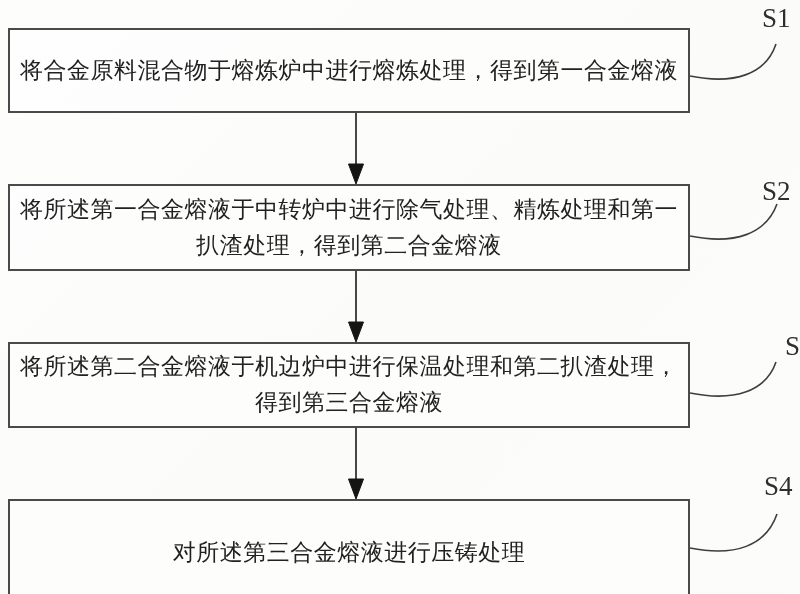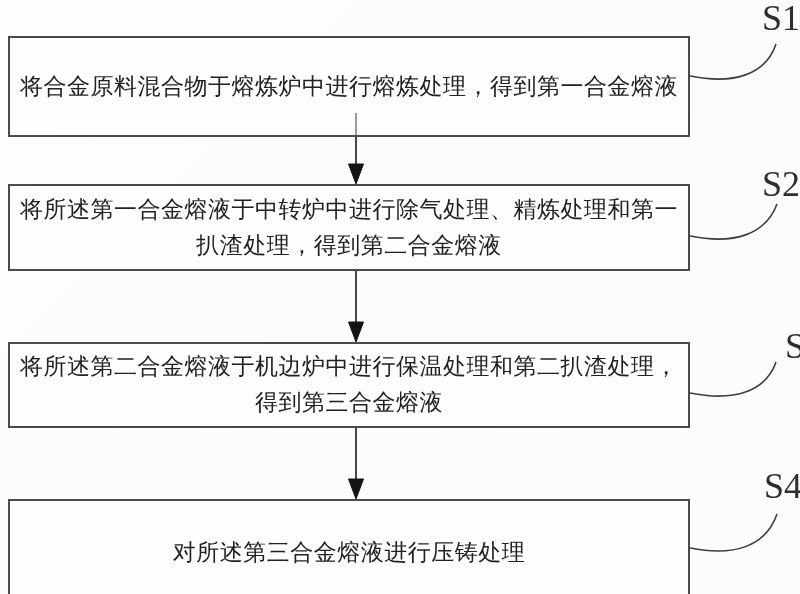--- a/index.html
+++ b/index.html
@@ -50,21 +50,21 @@
   .step-line {
     font-size: 23px;
     line-height: 36px;
     letter-spacing: 0.5px;
     color: #212121;
     white-space: nowrap;
     text-align: center;
   }
   .step-label {
     position: absolute;
-    font-size: 36px;
+    font-size: 27px;
     line-height: 32px;
     color: #2e2e2e;
     font-family: "Liberation Serif", "DejaVu Serif", serif;
   }
 </style>
 </head>
 <body>
 
 <div class="canvas">
 
@@ -78,36 +78,36 @@
 
     <line x1="356" y1="428" x2="356" y2="481"></line>
     <polygon points="348.5,479 363.5,479 356,499"></polygon>
 
     <path d="M690,76 C735,85 766,74 776,44"></path>
     <path d="M690,236 C735,245 766,234 777,204"></path>
     <path d="M690,393 C735,402 766,391 776,362"></path>
     <path d="M690,548 C735,557 766,546 777,514"></path>
   </svg>
 
-  <div class="step-box" style="top:36px; height:101px;">
+  <div class="step-box" style="top:28px; height:85px;">
     <div class="step-line">将合金原料混合物于熔炼炉中进行熔炼处理，得到第一合金熔液</div>
   </div>
 
   <div class="step-box" style="top:184px; height:87px;">
     <div class="step-line">将所述第一合金熔液于中转炉中进行除气处理、精炼处理和第一</div>
     <div class="step-line">扒渣处理，得到第二合金熔液</div>
   </div>
 
   <div class="step-box" style="top:342px; height:86px;">
     <div class="step-line">将所述第二合金熔液于机边炉中进行保温处理和第二扒渣处理，</div>
     <div class="step-line">得到第三合金熔液</div>
   </div>
 
   <div class="step-box" style="top:499px; height:107px;">
     <div class="step-line">对所述第三合金熔液进行压铸处理</div>
   </div>
 
   <div class="step-label" style="left:762px; top:2px;">S1</div>
-  <div class="step-label" style="left:762px; top:168px;">S2</div>
+  <div class="step-label" style="left:762px; top:175px;">S2</div>
   <div class="step-label" style="left:785px; top:330px;">S3</div>
   <div class="step-label" style="left:764px; top:470px;">S4</div>
 
 </div>
 
 </body></html>

